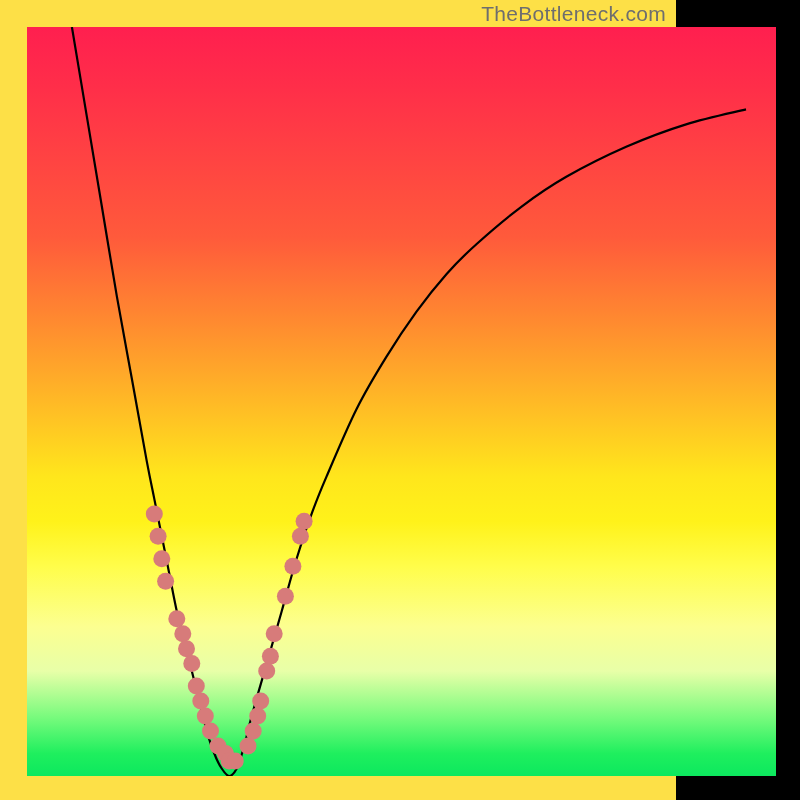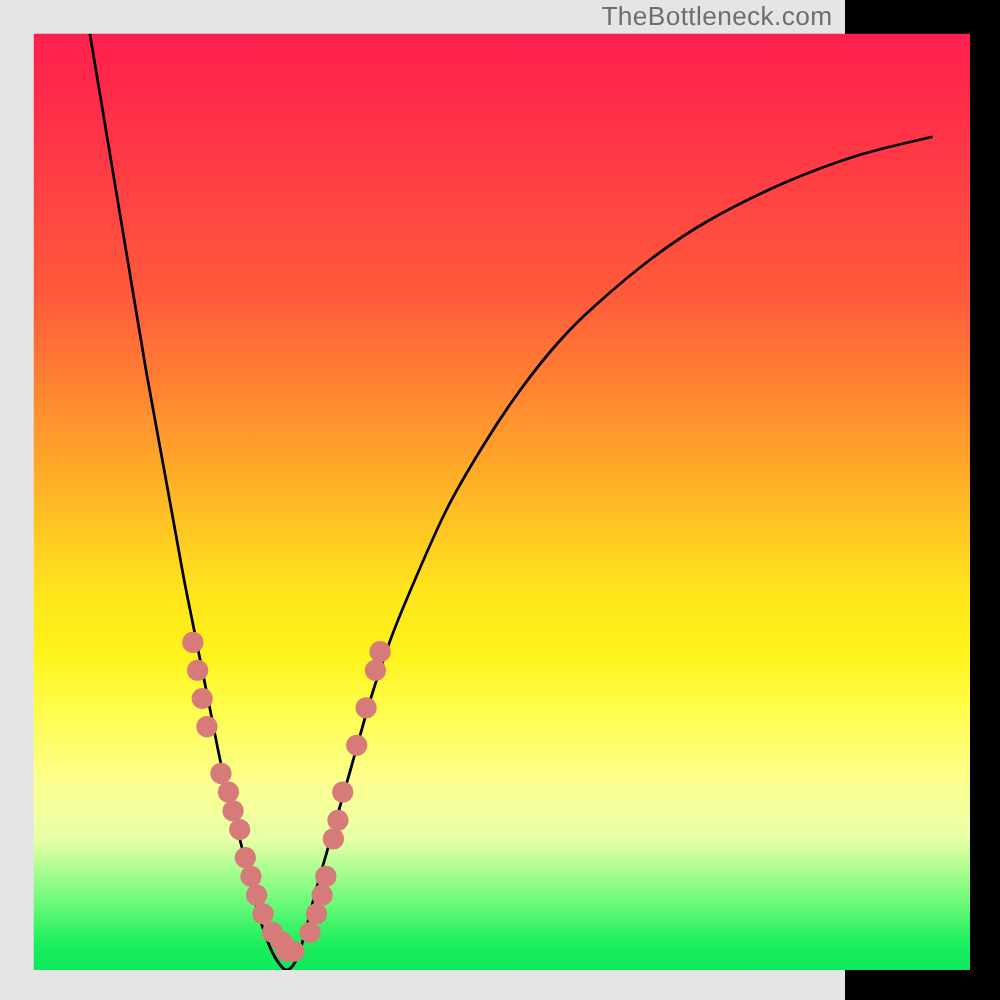--- a/index.html
+++ b/index.html
@@ -8,21 +8,21 @@
   width: 800px;
   height: 800px;
   overflow: hidden;
   background: #000;
   font-family: Arial, Helvetica, sans-serif;
 }
 .frame {
   position: relative;
   width: 676px;
   height: 800px;
-  background: #e5e5e5;
+  background: #fde047;
 }
 .plot-area {
   position: absolute;
   left: 27px;
   top: 27px;
   width: 749px;
   height: 749px;
 }
 .gradient-bg {
   position: absolute;

